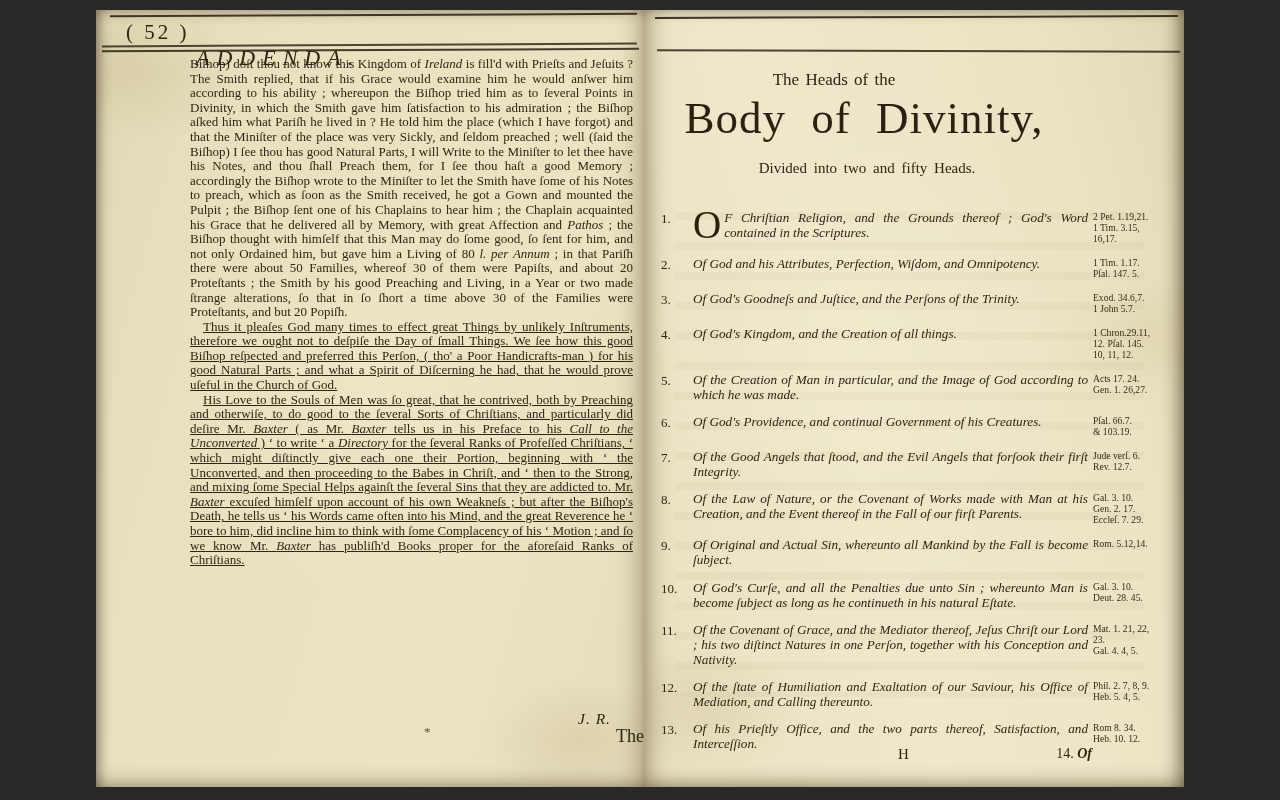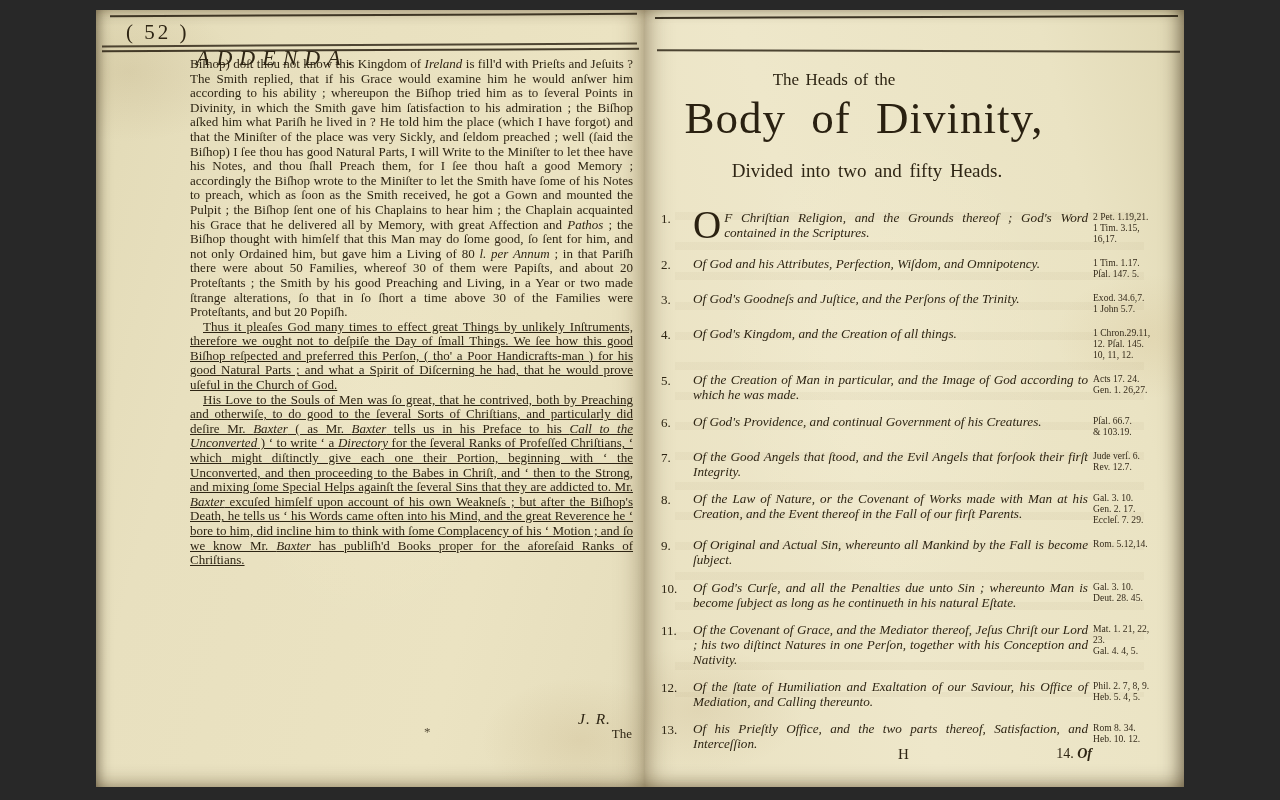--- a/index.html
+++ b/index.html
@@ -38,28 +38,28 @@
   .pageno{position:absolute;top:10px;left:30px;font-size:21px;letter-spacing:3px;}
   .running-title{position:absolute;top:7px;left:100px;width:443px;text-align:left;
     font-style:italic;font-size:22px;letter-spacing:7px;margin-top:28px;}
   .body-text{position:absolute;top:47px;left:94px;width:443px;font-size:13px;
     line-height:14.6px;text-align:justify;}
   .body-text p{margin:0;}
   .body-text p.ind{text-indent:13px;text-decoration:underline;}
   .it{font-style:italic;}
   .footnote-mark{position:absolute;left:328px;top:714px;font-size:13px;opacity:.8;}
   .signature{position:absolute;right:34px;top:700px;font-style:italic;font-size:15.5px;letter-spacing:1px;}
-  .catchword-left{position:absolute;right:13px;top:716px;font-size:13px;}
+  .catchword-left{position:absolute;right:1px;top:716px;font-size:18px;}
   .r-rule1{top:6px;left:10px;right:6px;height:2.4px;transform:rotate(-.2deg);opacity:.92;background:#2f2718;}
   .r-rule2{top:40px;left:12px;right:4px;height:1.7px;transform:rotate(.15deg);opacity:.85;background:#2f2718;}
   .title-small{position:absolute;top:60px;left:0;width:446px;text-align:center;font-size:17px;
     transform:translateX(-34px);word-spacing:2px;}
   .title-large{position:absolute;top:82px;left:0;width:470px;text-align:center;font-size:45px;
     word-spacing:13px;letter-spacing:1px;transform:translateX(-16px);color:#2a2111;}
-  .subtitle{position:absolute;top:150px;left:0;width:460px;text-align:center;font-size:19px;
+  .subtitle{position:absolute;top:150px;left:0;width:460px;text-align:center;font-size:15px;
     word-spacing:3px;transform:translateX(-8px);}
   .heads-list{position:absolute;top:200px;left:16px;right:3px;}
   .head-item{display:grid;grid-template-columns:27px 1fr 88px;column-gap:5px;margin-bottom:12px;}
   .hi-num{font-size:13px;padding-top:1px;}
   .hi-text{font-style:italic;font-size:13.2px;line-height:15.1px;text-align:justify;}
   .hi-refs{font-size:9.6px;line-height:11px;padding-top:1px;color:#352b1b;}
   .dropcap{float:left;font-size:39px;line-height:30px;margin:0 3px 0 0;font-style:normal;color:#2a2111;}
   .sig-H{position:absolute;top:736px;left:253px;font-size:15px;}
   .catchword-right{position:absolute;top:736px;left:0;width:447px;text-align:right;font-size:14px;}
   .catchword-right .word{font-style:italic;font-weight:bold;}

